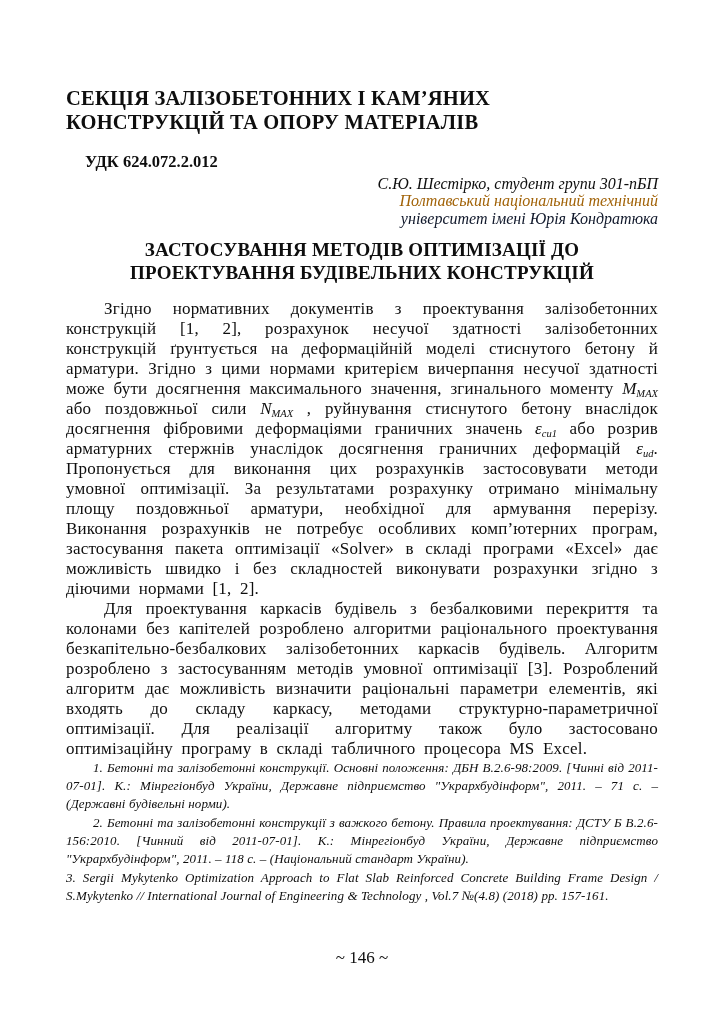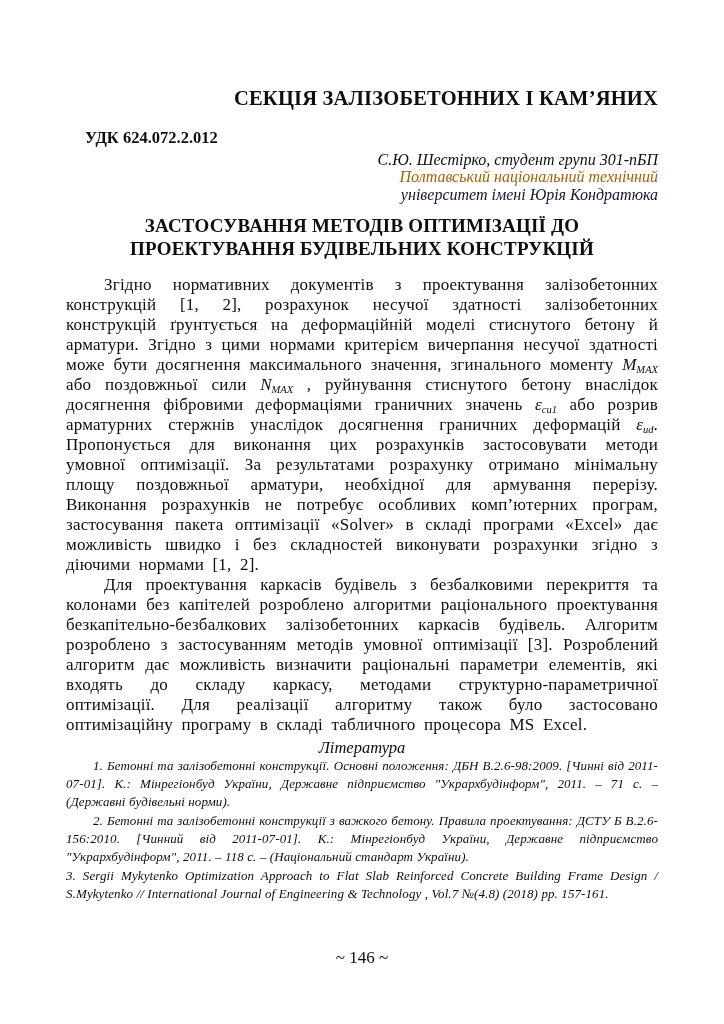--- a/index.html
+++ b/index.html
@@ -14,21 +14,21 @@
     background: #ffffff;
     overflow: hidden;
     font-family: "Liberation Serif", "DejaVu Serif", serif;
     color: #0e0e0e;
   }
   .content {
     padding: 86px 66px 0 66px;
   }
   .section-title {
     margin: 0;
-    text-align: right;
+    text-align: left;
     font-size: 20.5px;
     line-height: 24px;
     font-weight: bold;
     letter-spacing: 0.2px;
   }
   .section-title span { display: block; }
   .udk {
     margin-top: 19px;
     padding-left: 19px;
     font-size: 16.5px;
@@ -96,40 +96,40 @@
   }
 </style>
 </head>
 <body>
 
 <div class="page">
   <div class="content">
 
     <h1 class="section-title">
       <span>СЕКЦІЯ ЗАЛІЗОБЕТОННИХ І КАМ’ЯНИХ</span>
+      <span>КОНСТРУКЦІЙ ТА ОПОРУ МАТЕРІАЛІВ</span>
     </h1>
 
     <div class="udk">УДК 624.072.2.012</div>
 
     <div class="authors">
       <div>С.Ю. Шестірко, студент групи 301-пБП</div>
       <div class="affil" style="color: #a16207;">Полтавський національний технічний</div>
       <div class="affil" style="color: #0f172a;">університет імені Юрія Кондратюка</div>
     </div>
 
     <h2 class="article-title">
       <span>ЗАСТОСУВАННЯ МЕТОДІВ ОПТИМІЗАЦІЇ ДО</span>
       <span>ПРОЕКТУВАННЯ БУДІВЕЛЬНИХ КОНСТРУКЦІЙ</span>
     </h2>
 
     <p class="body-par first"><span>Згідно нормативних документів з проектування залізобетонних конструкцій [1, 2], розрахунок несучої здатності залізобетонних конструкцій ґрунтується на деформаційній моделі стиснутого бетону й арматури. Згідно з цими нормами критерієм вичерпання несучої здатності може бути досягнення максимального значення, згинального моменту </span><span class="formula"><span>M</span><sub>MAX</sub></span><span> або поздовжньої сили </span><span class="formula"><span>N</span><sub>MAX</sub></span><span> , руйнування стиснутого бетону внаслідок досягнення фібровими деформаціями граничних значень </span><span class="formula"><span>ε</span><sub>cu1</sub></span><span> або розрив арматурних стержнів унаслідок досягнення граничних деформацій </span><span class="formula"><span>ε</span><sub>ud</sub></span><span>. Пропонується для виконання цих розрахунків застосовувати методи умовної оптимізації. За результатами розрахунку отримано мінімальну площу поздовжньої арматури, необхідної для армування перерізу. Виконання розрахунків не потребує особливих комп’ютерних програм, застосування пакета оптимізації «Solver» в складі програми «Excel» дає можливість швидко і без складностей виконувати розрахунки згідно з діючими нормами [1, 2].</span></p>
 
     <p class="body-par">Для проектування каркасів будівель з безбалковими перекриття та колонами без капітелей розроблено алгоритми раціонального проектування безкапітельно-безбалкових залізобетонних каркасів будівель. Алгоритм розроблено з застосуванням методів умовної оптимізації [3]. Розроблений алгоритм дає можливість визначити раціональні параметри елементів, які входять до складу каркасу, методами структурно-параметричної оптимізації. Для реалізації алгоритму також було застосовано оптимізаційну програму в складі табличного процесора MS Excel.</p>
 
-    <div class="lit-heading">Література</div>
 
     <p class="ref indented">1. Бетонні та залізобетонні конструкції. Основні положення: ДБН В.2.6-98:2009. [Чинні від 2011-07-01]. К.: Мінрегіонбуд України, Державне підприємство "Укрархбудінформ", 2011. – 71 с. – (Державні будівельні норми).</p>
     <p class="ref indented">2. Бетонні та залізобетонні конструкції з важкого бетону. Правила проектування: ДСТУ Б В.2.6-156:2010. [Чинний від 2011-07-01]. К.: Мінрегіонбуд України, Державне підприємство "Укрархбудінформ", 2011. – 118 с. – (Національний стандарт України).</p>
     <p class="ref">3. Sergii Mykytenko Optimization Approach to Flat Slab Reinforced Concrete Building Frame Design / S.Mykytenko // International Journal of Engineering &amp; Technology , Vol.7 №(4.8) (2018) pp. 157-161.</p>
 
   </div>
 
   <div class="page-number">~ 146 ~</div>
 </div>
 

